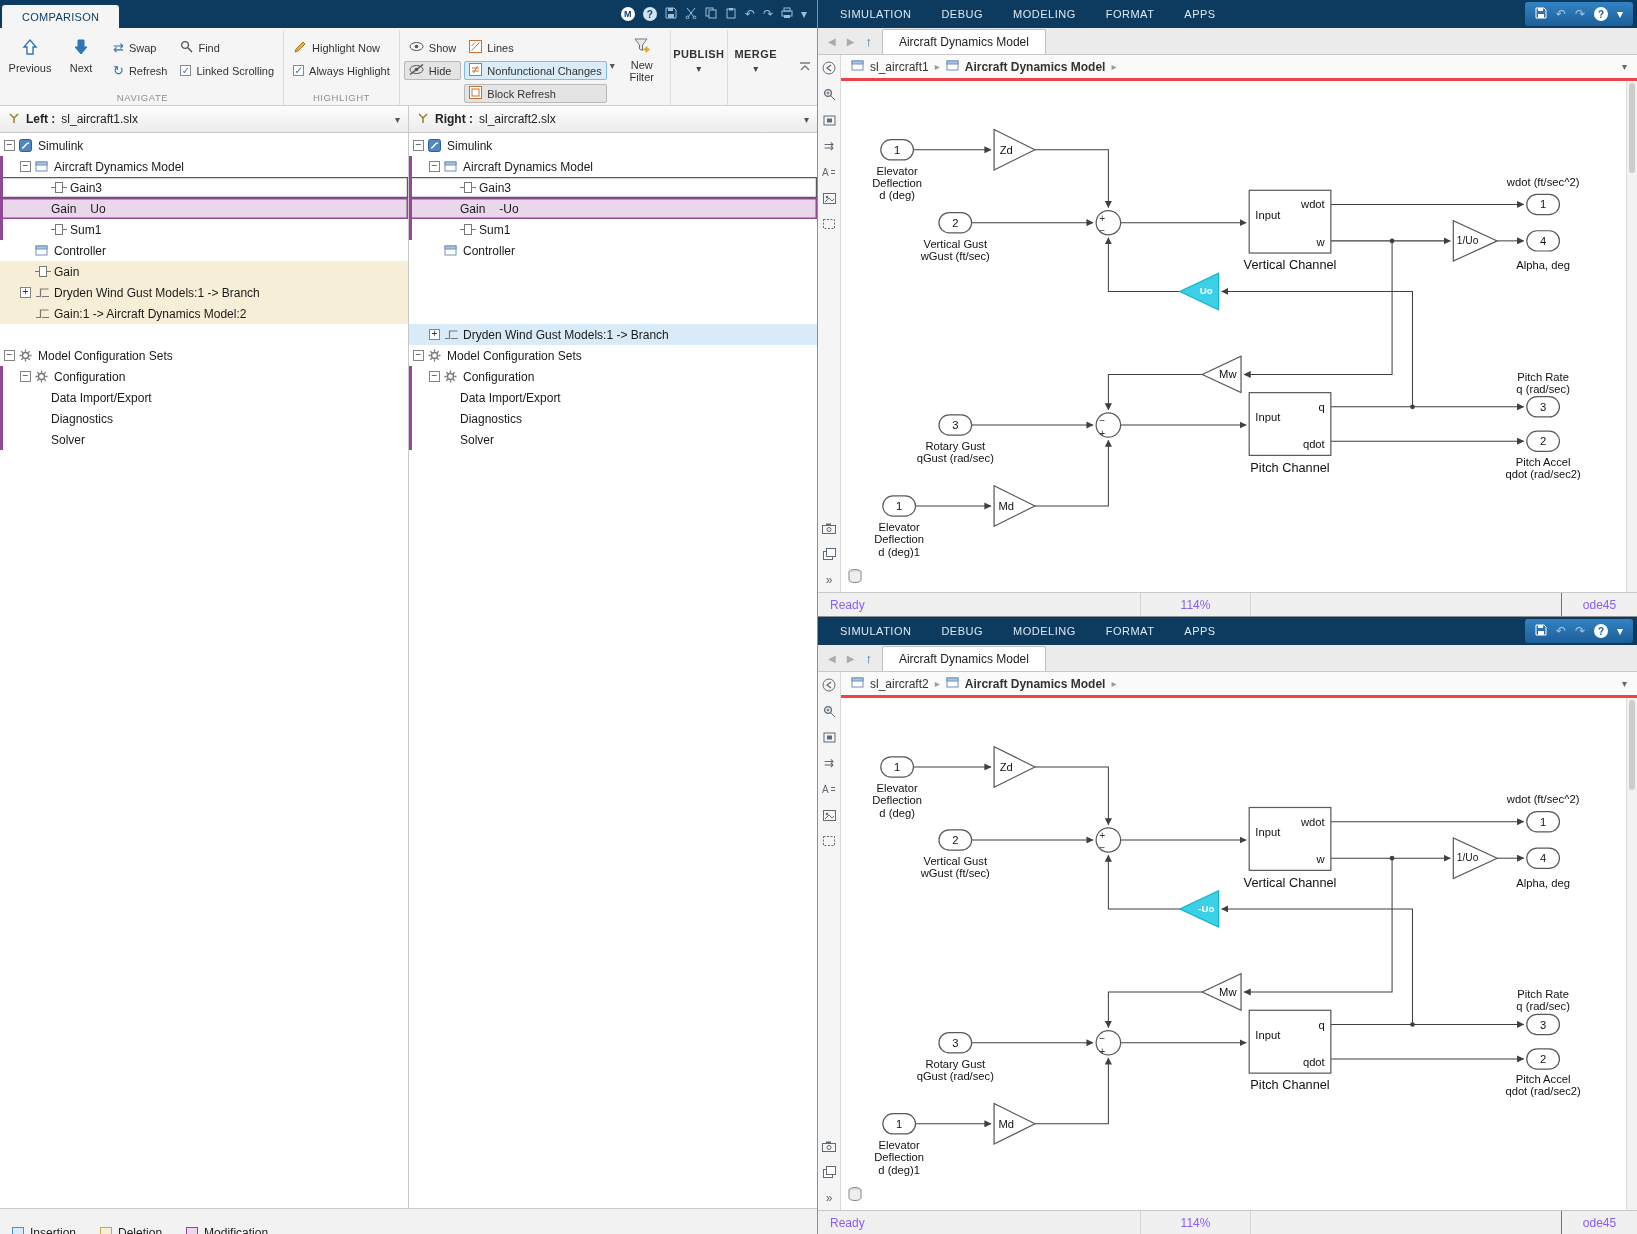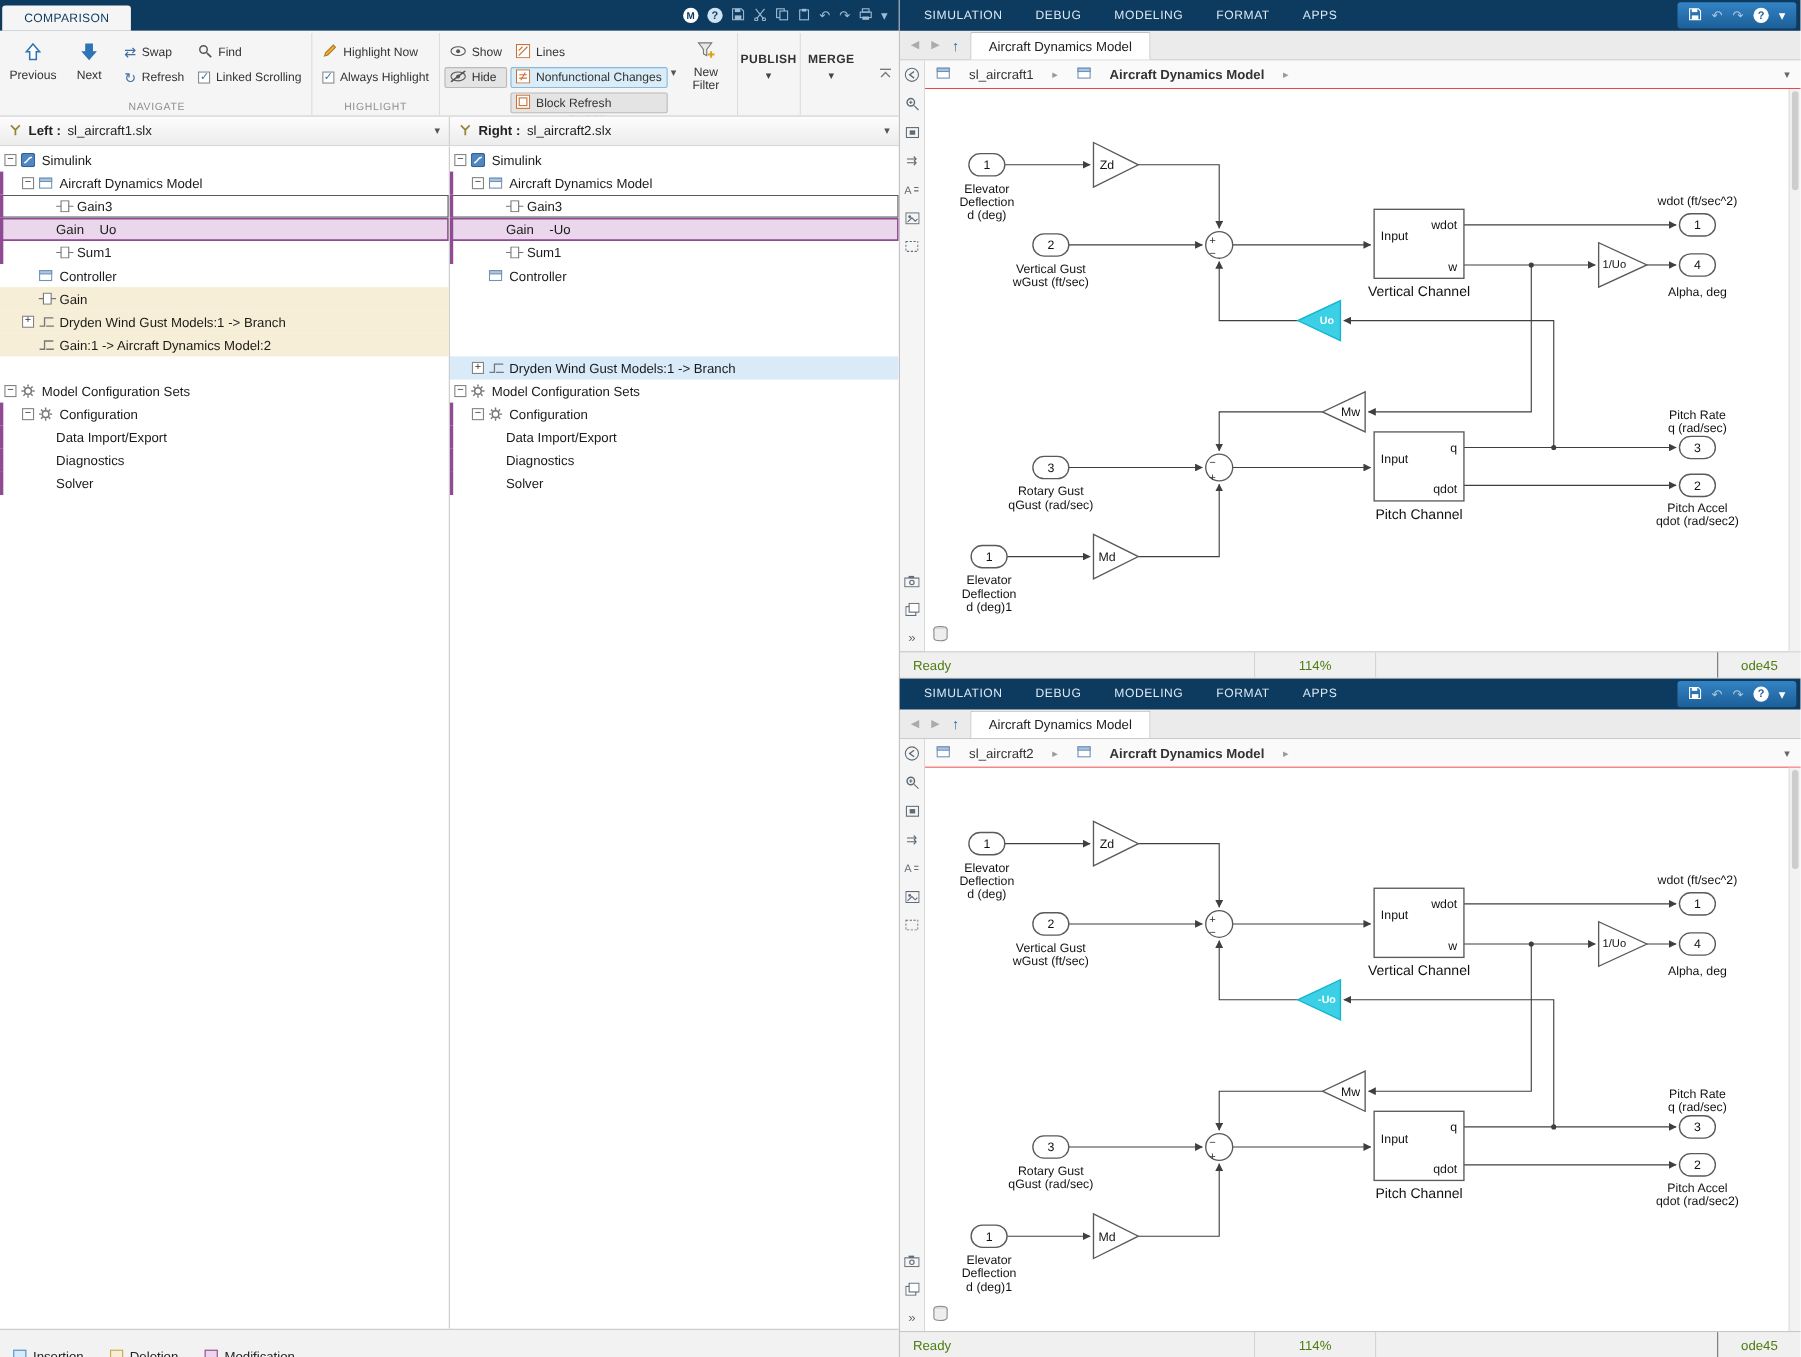--- a/index.html
+++ b/index.html
@@ -79,31 +79,31 @@
   .nav-arrows { display:flex; align-items:center; gap:11px; padding:0 10px 6px 10px; }
   .nav-arrow { color:#ababab; font-size:10px; line-height:1; }
   .nav-up { color:#2c6aa0; font-weight:bold; font-size:13px; line-height:1; }
   .sw-doctab { background:#fff; border:1px solid #c0c0c0; border-bottom:none; padding:5px 16px 5px; font-size:12px; color:#222; border-radius:2px 2px 0 0; }
 
   .sw-main { flex:1; display:flex; min-height:0; }
   .sw-palette { width:23px; background:#f5f5f5; border-right:1px solid #d8d8d8; display:flex; flex-direction:column; align-items:center; gap:10px; padding:5px 0 4px 0; flex:none; }
   .pal-btn { width:17px; height:16px; color:#5f6b76; display:flex; align-items:center; justify-content:center; font-size:12px; line-height:1; }
   .pal-spacer { flex:1; }
   .sw-right { flex:1; display:flex; flex-direction:column; min-width:0; }
-  .sw-crumbs { height:26px; background:#fafafa; border-bottom:1px solid #ef4444; display:flex; align-items:center; padding:0 10px; gap:17px; font-size:12px; color:#333; flex:none; }
+  .sw-crumbs { height:26px; background:#fafafa; border-bottom:3px solid #ef4444; display:flex; align-items:center; padding:0 10px; gap:6px; font-size:12px; color:#333; flex:none; }
   .crumb-sep { color:#999; font-size:10px; }
   .crumb.bold { font-weight:bold; }
   .crumb-dd { margin-left:auto; color:#666; font-size:10px; }
   .sw-canvas { flex:1; position:relative; background:#fff; min-height:0; }
   .diagram { position:absolute; left:0; top:0; width:100%; height:100%; }
   .vscroll { position:absolute; top:0; right:0; bottom:0; width:11px; background:#f2f2f2; border-left:1px solid #ddd; }
   .vscroll .thumb { position:absolute; top:2px; left:2px; right:2px; height:90px; background:#cdcdcd; border-radius:4px; }
   .sdi { position:absolute; left:6px; bottom:5px; }
 
-  .sw-status { height:24px; background:#f0f0f0; border-top:1px solid #c8c8c8; display:flex; align-items:stretch; font-size:12px; color:#4d7c0f; flex:none; }
+  .sw-status { height:24px; background:#f0f0f0; border-top:1px solid #c8c8c8; display:flex; align-items:stretch; font-size:12px; color:#8b5cf6; flex:none; }
   .st-left { flex:1; display:flex; align-items:center; padding-left:12px; }
   .st-zoom { width:110px; border-left:1px solid #d4d4d4; display:flex; align-items:center; justify-content:center; }
   .st-gap { flex:1; border-left:1px solid #d4d4d4; }
   .st-solver { width:76px; border-left:1px solid #737373; display:flex; align-items:center; justify-content:center; }
 
   
   .diagram text { font-family:"Liberation Sans", sans-serif; }
   .blk { fill:#fff; stroke:#5a5a5a; stroke-width:1.2; }
   .wire { fill:none; stroke:#3f3f3f; stroke-width:1; }
   .lbl { font-size:11px; fill:#111; }

